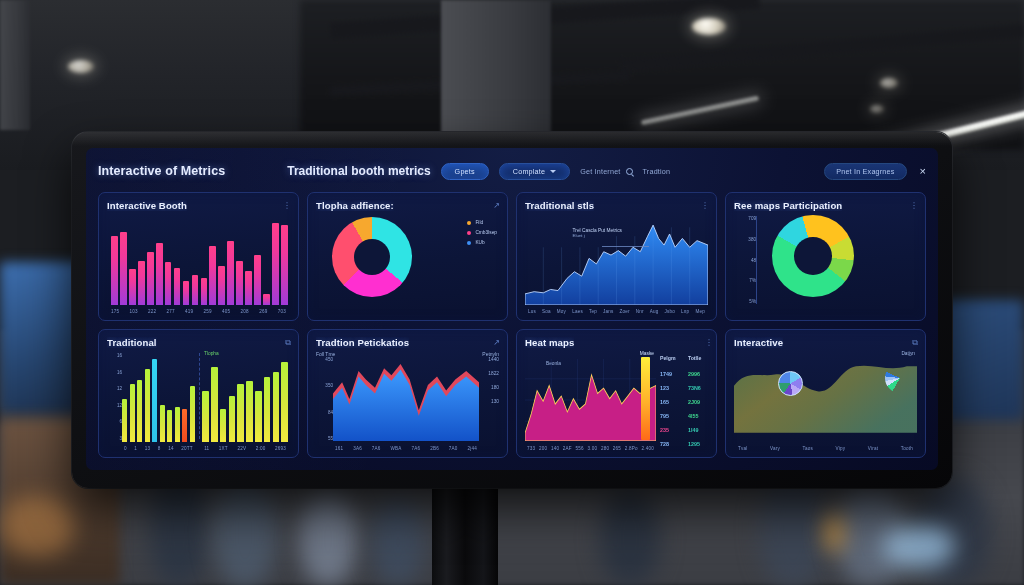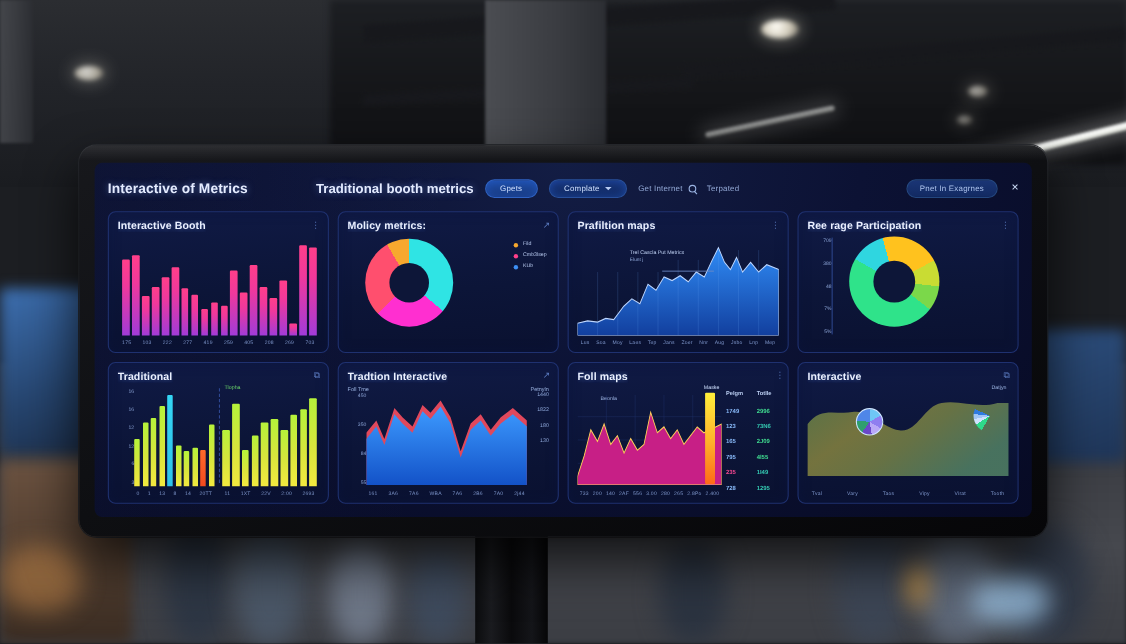--- a/index.html
+++ b/index.html
@@ -140,21 +140,21 @@
   .card {
     background: linear-gradient(175deg,#101a45 0%, #0c1538 55%, #0a1130 100%);
     border: 1px solid #1f3170;
     border-radius: 7px;
     padding: 7px 8px 6px 8px;
     display: flex; flex-direction: column;
     box-shadow: 0 0 10px rgba(10,20,60,.6) inset;
     overflow: hidden;
     position: relative;
   }
-  .card-head { display: flex; justify-content: space-between; flex: 0 0 auto; margin-bottom: 3px; }
+  .card-head { display: flex; align-items: center; justify-content: space-between; flex: 0 0 auto; margin-bottom: 3px; }
   .card-title {
     color: #eaf0ff; font-size: 9.6px; font-weight: bold; letter-spacing: .1px;
     text-shadow: 0 0 6px rgba(120,165,255,.5);
     white-space: nowrap; overflow: hidden;
   }
   .card-act { color: #5d7ec4; font-size: 8px; letter-spacing: -1px; }
   .plot { flex: 1; position: relative; }
 
   .ticks { display: flex; justify-content: space-between; padding: 0 2px; }
   .ticks span { font-size: 4.6px; color: #7e96cb; letter-spacing: .2px; }
@@ -263,21 +263,21 @@
       <div class="pill ghost">
         <span>Complate</span>
         <span class="chev"></span>
       </div>
 
       <div class="txt-btn">
         <span>Get Internet</span>
         <span class="mag"></span>
       </div>
       <div class="txt-btn">
-        <span>Terpated</span>
+        <span>Tradtion</span>
       </div>
 
       <div class="spacer"></div>
 
       <div class="right-pill">
         <span>Pnet In Exagrnes</span>
       </div>
       <div class="close-x">×</div>
     </div>
 
@@ -321,21 +321,21 @@
             <span>405</span>
             <span>208</span>
             <span>269</span>
             <span>703</span>
           </div>
         </div>
       </div>
 
       <div class="card">
         <div class="card-head">
-          <div class="card-title">Molicy metrics:</div>
+          <div class="card-title">Tlopha adfience:</div>
           <div class="card-act">↗</div>
         </div>
         <div class="plot">
           <div class="donut" style="left:16px;top:3px;width:80px;height:80px;
                       background:conic-gradient(#2fe4e4 0deg 130deg,#ff2fd0 130deg 225deg,#ff4f6e 225deg 330deg,#f7a82e 330deg 360deg);"></div>
           <div class="legend">
             <div class="li">
               <span class="dot" style="background:#f7a82e"></span>
               <span class="lt">Fild</span>
             </div>
@@ -346,21 +346,21 @@
             <div class="li">
               <span class="dot" style="background:#3d8ff5"></span>
               <span class="lt">KUb</span>
             </div>
           </div>
         </div>
       </div>
 
       <div class="card">
         <div class="card-head">
-          <div class="card-title">Prafiltion maps</div>
+          <div class="card-title">Traditional stls</div>
           <div class="card-act">⋮</div>
         </div>
         <div class="plot">
           <svg viewBox="0 0 200 82" preserveAspectRatio="none" style="position:absolute;left:0;top:0;width:100%;height:calc(100% - 9px);">
             <defs>
               <linearGradient id="gblue" x1="0" y1="0" x2="0" y2="1">
                 <stop offset="0%" stop-color="#2f8bf5"></stop>
                   <stop offset="100%" stop-color="#123f9e"></stop>
               </linearGradient>
             </defs>
@@ -394,21 +394,21 @@
             <span>Aug</span>
             <span>Jsbo</span>
             <span>Lnp</span>
             <span>Mep</span>
           </div>
         </div>
       </div>
 
       <div class="card">
         <div class="card-head">
-          <div class="card-title">Ree rage Participation</div>
+          <div class="card-title">Ree maps Participation</div>
           <div class="card-act">⋮</div>
         </div>
         <div class="plot">
           <div class="axisleft">
             <span>709</span>
             <span>380</span>
             <span>48</span>
             <span>7%</span>
             <span>5%</span>
           </div>
@@ -473,21 +473,21 @@
             <span>1XT</span>
             <span>22V</span>
             <span>2:00</span>
             <span>2693</span>
           </div>
         </div>
       </div>
 
       <div class="card">
         <div class="card-head">
-          <div class="card-title">Tradtion Interactive</div>
+          <div class="card-title">Tradtion Petickatios</div>
           <div class="card-act">↗</div>
         </div>
         <div class="dualtop">
           <span>Foll Tme</span>
           <span>Petnyln</span>
         </div>
         <div class="plot">
           <div class="axisleft" style="width:15px;top:0;bottom:10px;">
             <span>450</span>
             <span>350</span>
@@ -518,21 +518,21 @@
             <span>7A6</span>
             <span>2B6</span>
             <span>7A0</span>
             <span>2j44</span>
           </div>
         </div>
       </div>
 
       <div class="card" style="padding-right:4px;">
         <div class="card-head">
-          <div class="card-title">Foll maps</div>
+          <div class="card-title">Heat maps</div>
           <div class="card-act">⋮</div>
         </div>
         <div class="plot" style="display:flex;gap:4px;">
           <div style="position:relative;flex:1;">
             <div class="minilabel" style="left:16%;top:10%;">Beonla</div>
             <div class="minilabel" style="right:2px;top:0;color:#cfe0ff;">Maske</div>
             <svg viewBox="0 0 130 62" preserveAspectRatio="none" style="position:absolute;left:0;top:8px;width:100%;height:calc(100% - 18px);">
               <g stroke="#2c4489" stroke-width="0.3" opacity=".7">
                 <line x1="0" y1="15" x2="130" y2="15"></line>
                   <line x1="0" y1="31" x2="130" y2="31"></line>

